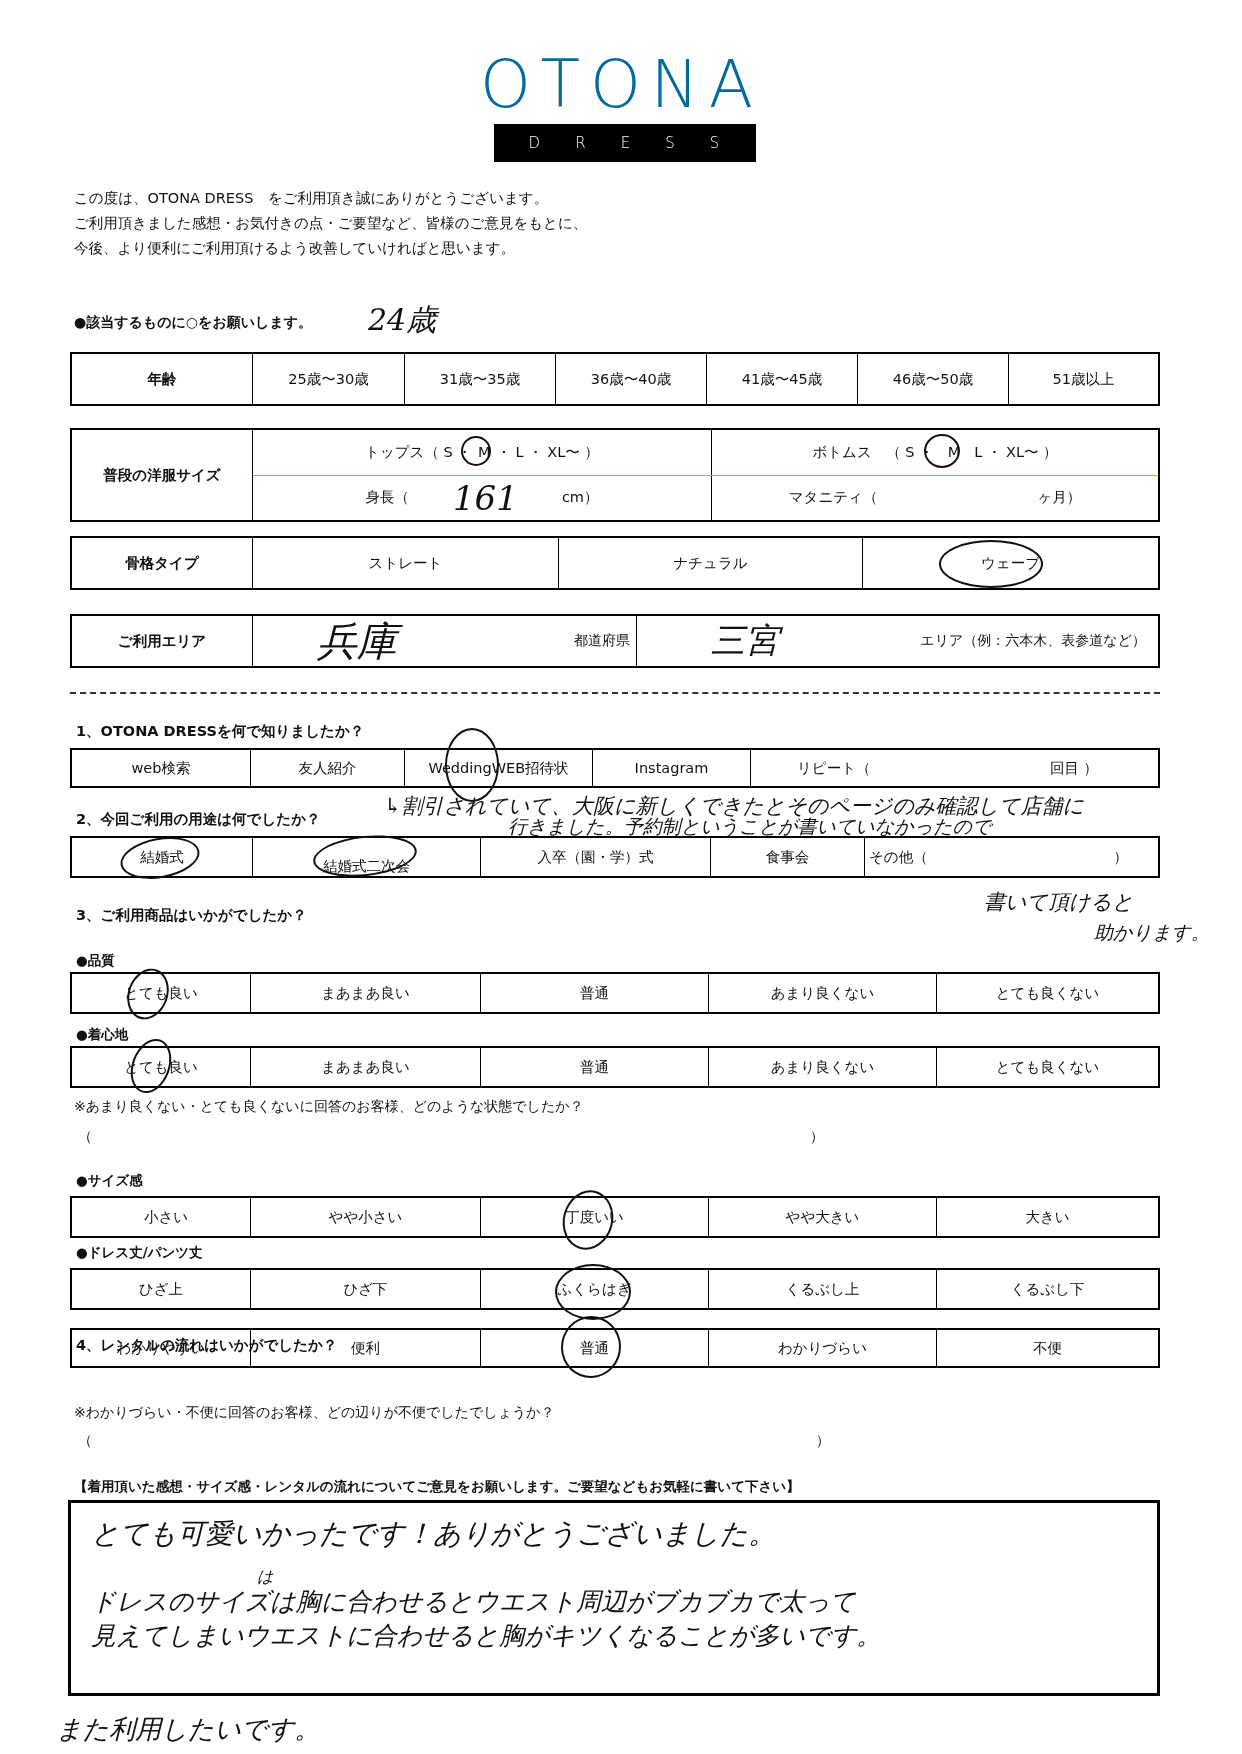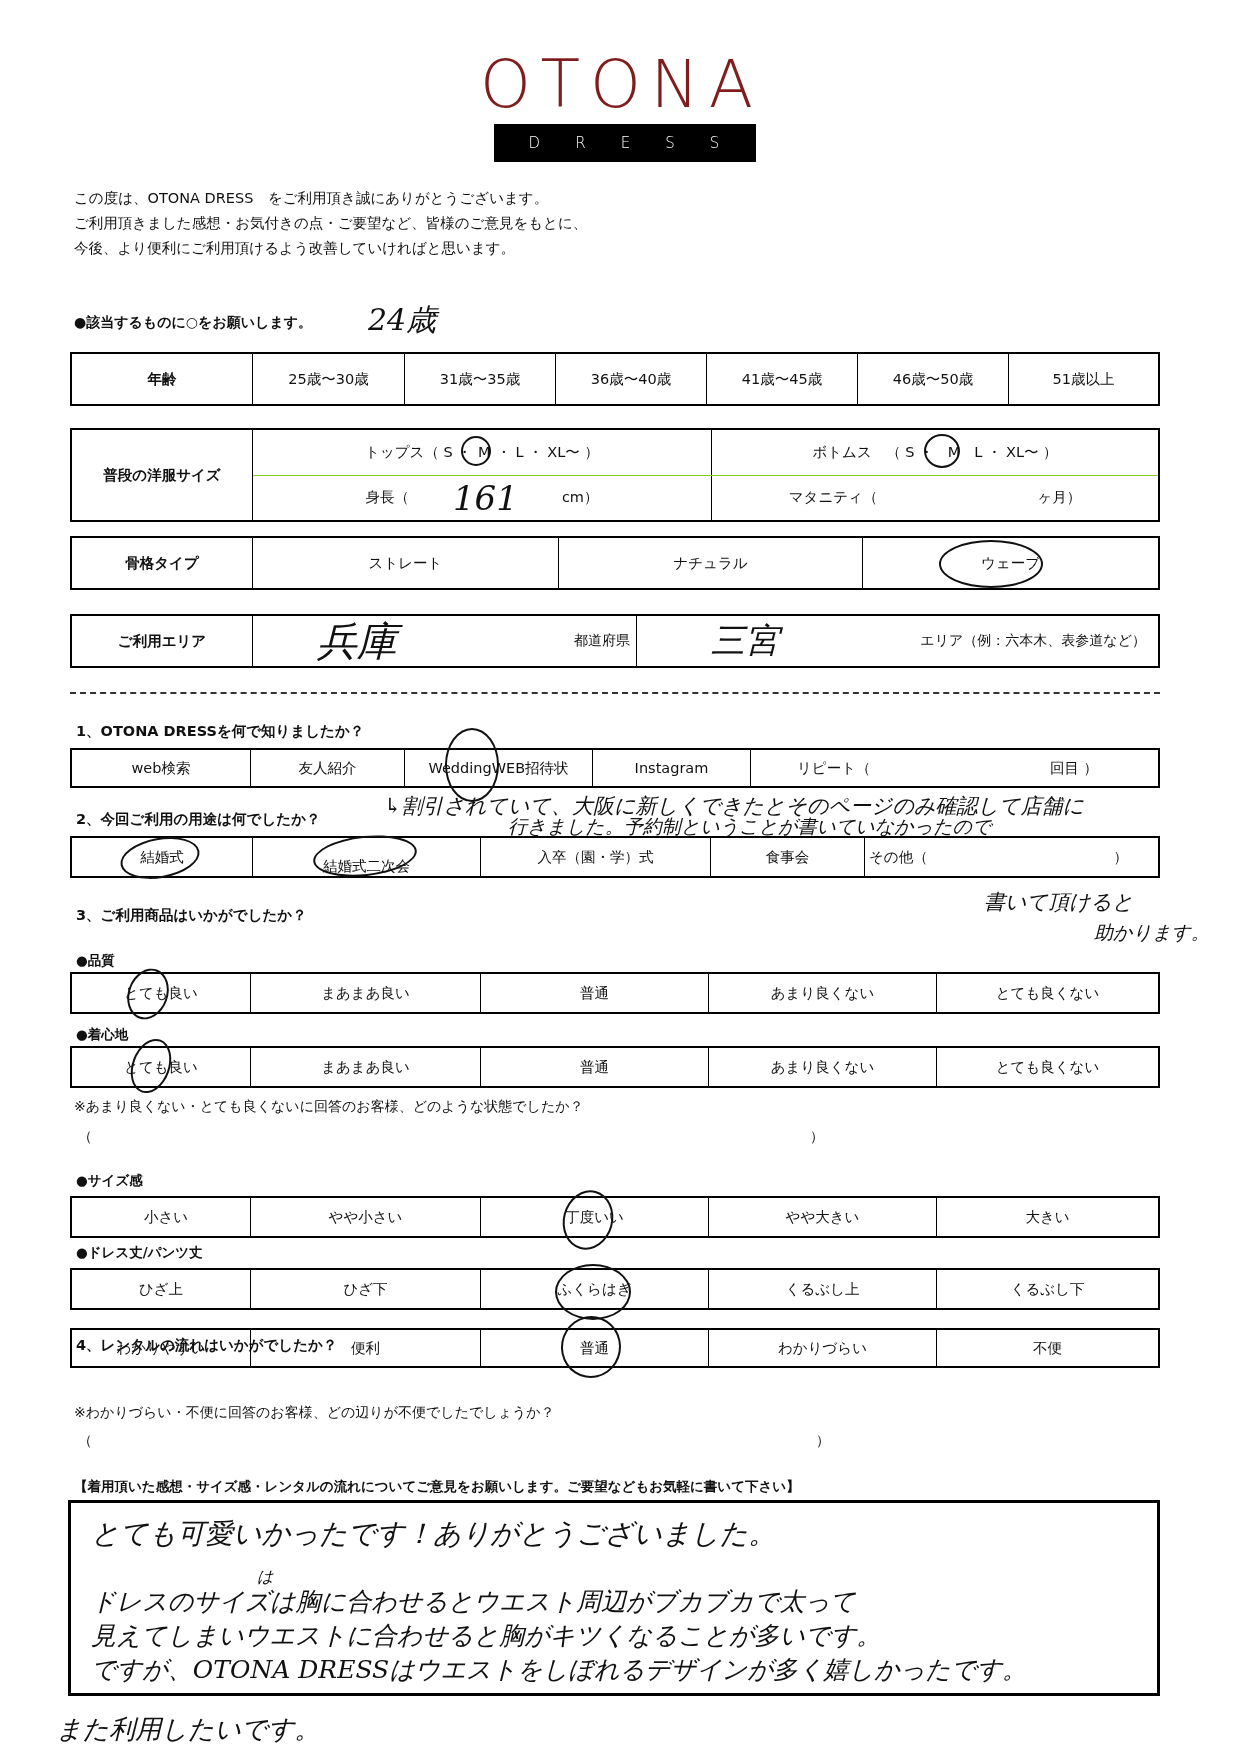--- a/index.html
+++ b/index.html
@@ -2,21 +2,21 @@
 <html><head>
 <meta charset="utf-8">
 <style>
   * { box-sizing: border-box; margin: 0; padding: 0; }
   html, body { width: 1242px; height: 1754px; background: #ffffff; }
   body { position: relative; font-family: "DejaVu Sans", "Liberation Sans", sans-serif; color: #111; overflow: hidden; }
 
   .abs { position: absolute; }
 
   
-  .logo-main { left: 0; width: 1242px; top: 52px; text-align: center; font-family: "DejaVu Sans", sans-serif; font-weight: 200; font-size: 66px; letter-spacing: 10px; line-height: 1; color: #7f1d1d; }
+  .logo-main { left: 0; width: 1242px; top: 52px; text-align: center; font-family: "DejaVu Sans", sans-serif; font-weight: 200; font-size: 66px; letter-spacing: 10px; line-height: 1; color: #0369a1; }
   .logo-main span { display:inline-block; transform: scaleX(0.98); }
   .logo-bar { left: 494px; top: 124px; width: 262px; height: 38px; background: #000; color: #fff; display: flex; align-items: center; justify-content: space-around; padding: 0 18px; font-size: 15px; letter-spacing: 2px; font-weight: 300; }
 
   
   .intro { left: 74px; top: 186px; font-size: 14.5px; line-height: 25px; }
 
   .label-bold { font-weight: bold; font-size: 14px; }
 
   
   .tbl { border: 2px solid #000; display: flex; }
@@ -231,15 +231,14 @@
 <div class="abs note" style="left:78px; top:1432px;">（</div>
 <div class="abs note" style="left:816px; top:1432px;">）</div>
 <div class="abs" style="left:92px; top:1428px; width:716px; height:24px;"></div>
 
 <div class="abs" style="left:74px; top:1478px; font-size:13.5px; font-weight:bold;">【着用頂いた感想・サイズ感・レンタルの流れについてご意見をお願いします。ご要望などもお気軽に書いて下さい】</div>
 <div class="abs comment-box">
   <div class="hand" style="position:absolute; left:20px; top:12px; font-size:28px; white-space:nowrap;">とても可愛いかったです！ありがとうございました。</div>
   <div class="hand" style="position:absolute; left:186px; top:64px; font-size:16px;">は</div>
   <div class="hand" style="position:absolute; left:20px; top:82px; font-size:25px; white-space:nowrap;">ドレスのサイズは胸に合わせるとウエスト周辺がブカブカで太って</div>
   <div class="hand" style="position:absolute; left:20px; top:116px; font-size:25px; white-space:nowrap;">見えてしまいウエストに合わせると胸がキツくなることが多いです。</div>
-  <div class="hand" style="position:absolute; left:20px; top:150px; font-size:25px; white-space:nowrap;">ですが、OTONA DRESSはウエストをしぼれるデザインが多く嬉しかったです。</div>
 </div>
 <div class="abs hand" style="left:56px; top:1712px; font-size:26px; white-space:nowrap;">また利用したいです。</div>
 
 </body></html>

